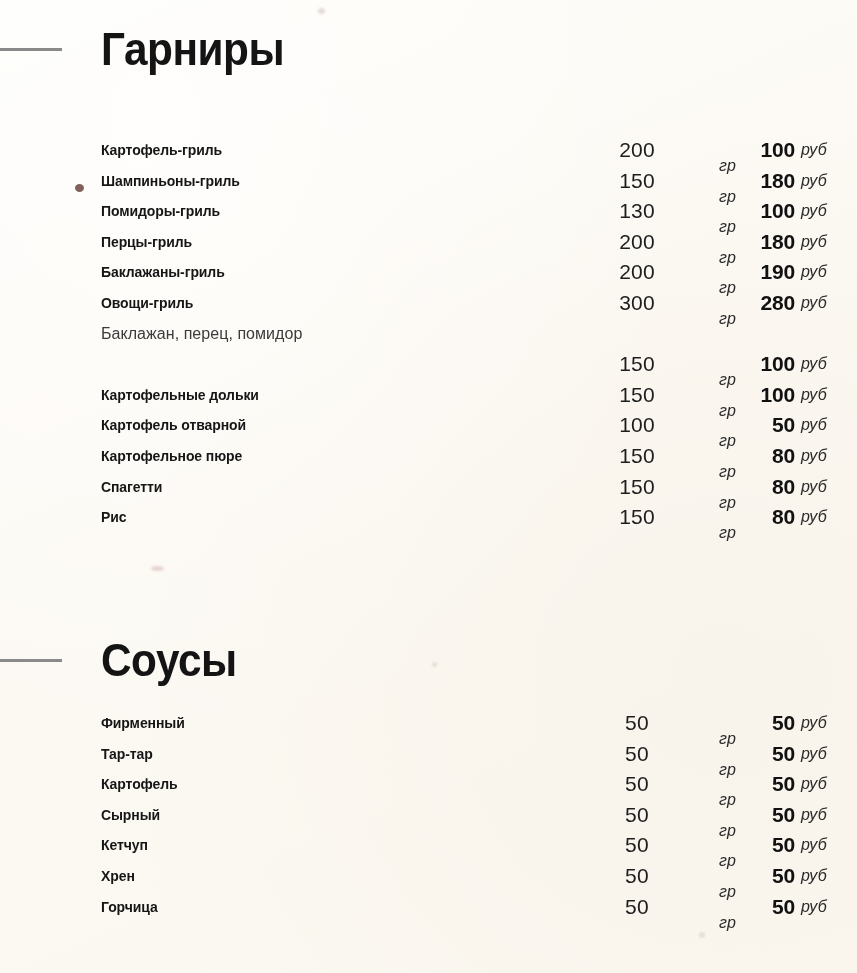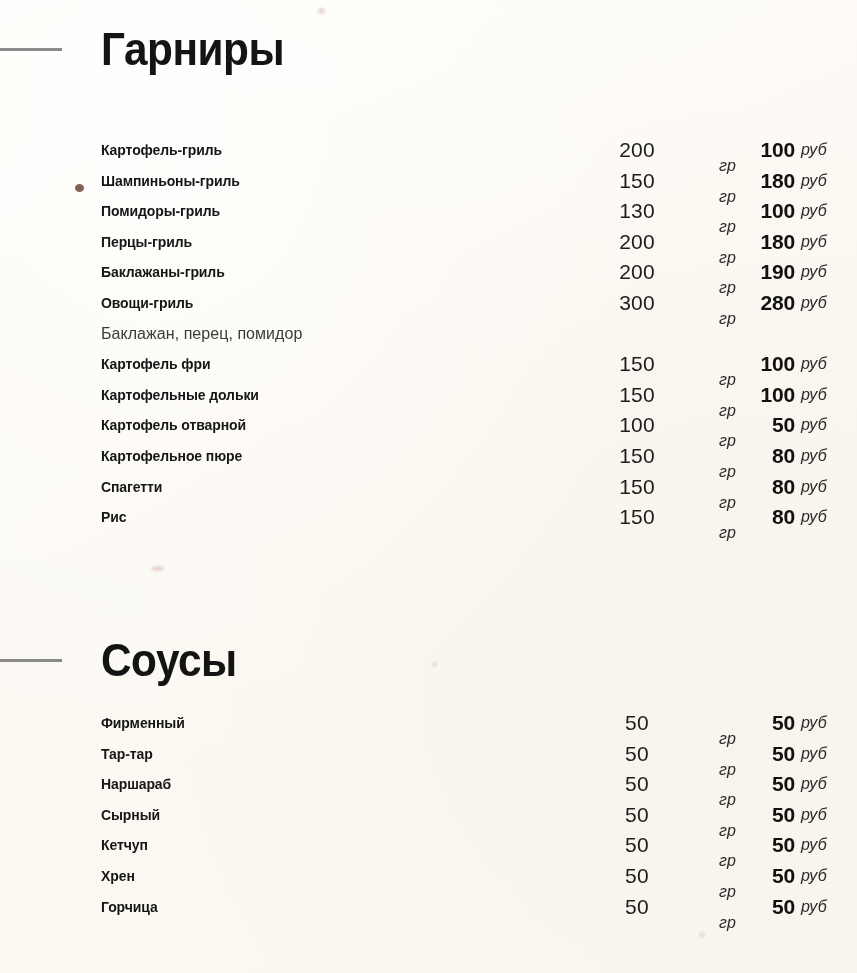--- a/index.html
+++ b/index.html
@@ -204,21 +204,20 @@
         <div class="row-name">Овощи-гриль</div>
         <div class="weight">300</div>
         <div class="weight-unit">гр</div>
         <div class="price">280</div>
         <div class="price-unit">руб</div>
       </div>
       <div class="row desc">
         <div class="row-name">Баклажан, перец, помидор</div>
       </div>
       <div class="row">
-        <div class="row-name">Картофель фри</div>
         <div class="weight">150</div>
         <div class="weight-unit">гр</div>
         <div class="price">100</div>
         <div class="price-unit">руб</div>
       </div>
       <div class="row">
         <div class="row-name">Картофельные дольки</div>
         <div class="weight">150</div>
         <div class="weight-unit">гр</div>
         <div class="price">100</div>
@@ -268,21 +267,21 @@
         <div class="price-unit">руб</div>
       </div>
       <div class="row">
         <div class="row-name">Тар-тар</div>
         <div class="weight">50</div>
         <div class="weight-unit">гр</div>
         <div class="price">50</div>
         <div class="price-unit">руб</div>
       </div>
       <div class="row">
-        <div class="row-name">Наршараб</div>
+        <div class="row-name">Картофель</div>
         <div class="weight">50</div>
         <div class="weight-unit">гр</div>
         <div class="price">50</div>
         <div class="price-unit">руб</div>
       </div>
       <div class="row">
         <div class="row-name">Сырный</div>
         <div class="weight">50</div>
         <div class="weight-unit">гр</div>
         <div class="price">50</div>

